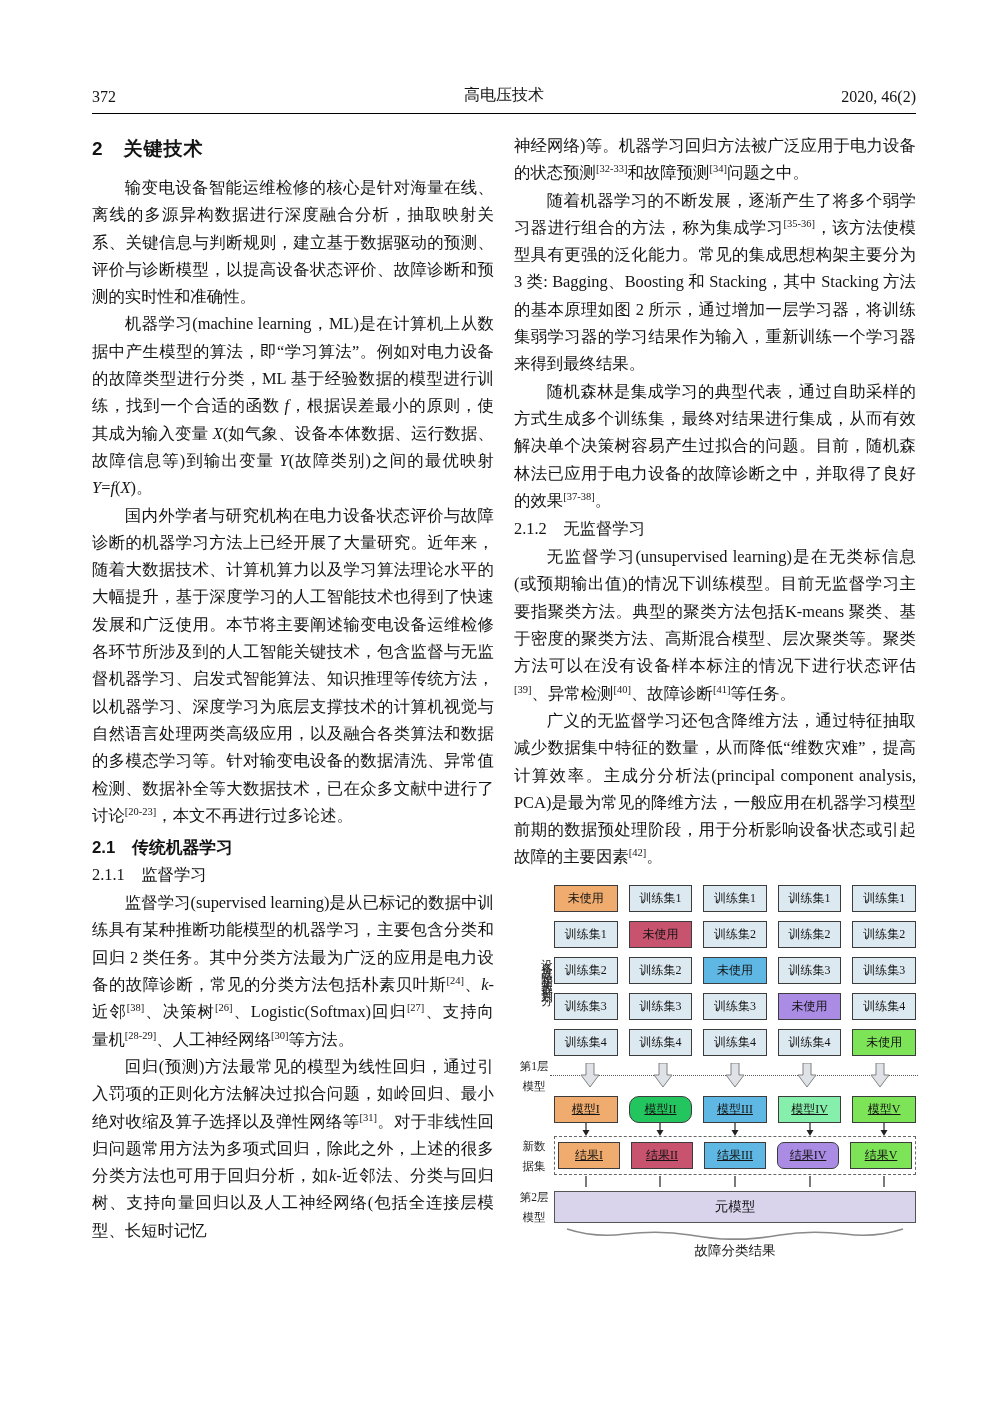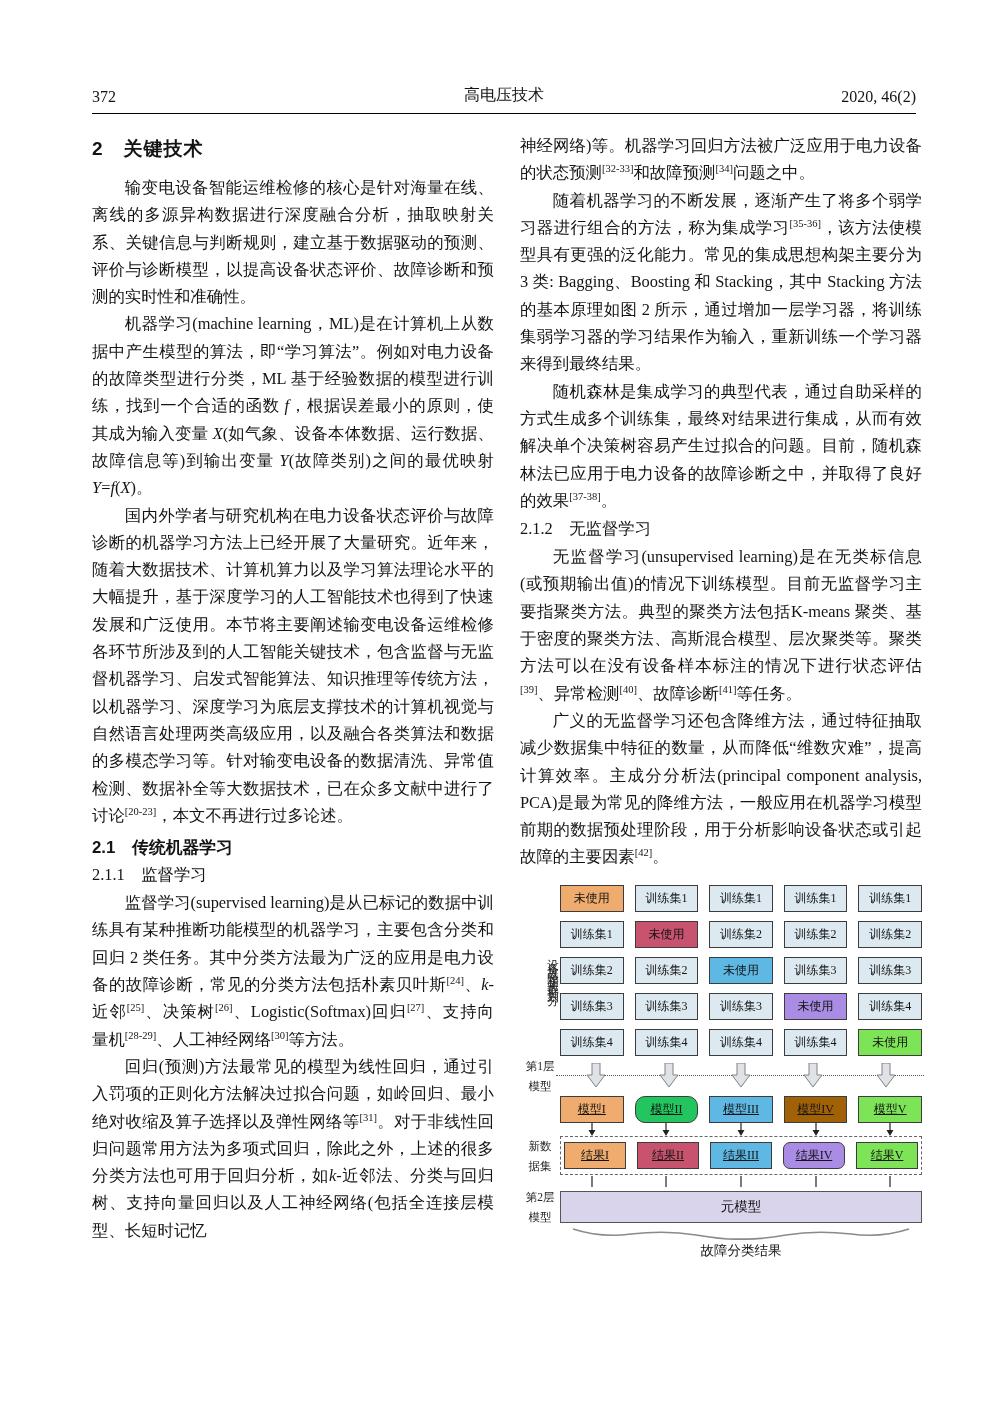--- a/index.html
+++ b/index.html
@@ -6,21 +6,21 @@
   .page{
     width:992px;height:1403px;background:#ffffff;margin:0 auto;position:relative;
     box-sizing:border-box;padding-top:88px;
     font-family:"Liberation Serif","DejaVu Serif",serif;color:#141414;
   }
   .header{
     margin:0 76px 0 92px;display:flex;justify-content:space-between;align-items:flex-end;
     font-size:16px;border-bottom:1.5px solid #000;padding-bottom:7px;position:relative;
   }
   .header .journal{position:absolute;left:0;right:0;text-align:center;margin-top:18px;}
-  .columns{display:flex;gap:26px;margin:18px 76px 0 92px;}
+  .columns{display:flex;gap:20px;margin:18px 76px 0 92px;}
   .col{width:402px;flex:0 0 402px;}
   .para{
     font-size:16.4px;line-height:27.3px;text-align:justify;text-justify:inter-ideograph;
     margin:0;word-break:break-word;
   }
   .para.indent{text-indent:2em;}
   .para sup{font-size:10.5px;line-height:0;vertical-align:super;letter-spacing:0;}
   .para i{font-style:italic;}
   .h1c{
     font-family:"Liberation Sans","DejaVu Sans",sans-serif;font-weight:bold;
@@ -80,21 +80,21 @@
   </div>
 
   <div class="columns">
     <div class="col">
         <div class="h1c">2　关键技术</div>
         <div class="para indent"><span>输变电设备智能运维检修的核心是针对海量在线、离线的多源异构数据进行深度融合分析，抽取映射关系、关键信息与判断规则，建立基于数据驱动的预测、评价与诊断模型，以提高设备状态评价、故障诊断和预测的实时性和准确性。</span></div>
         <div class="para indent"><span>机器学习(machine learning，ML)是在计算机上从数据中产生模型的算法，即“学习算法”。例如对电力设备的故障类型进行分类，ML 基于经验数据的模型进行训练，找到一个合适的函数 </span><i>f</i><span>，根据误差最小的原则，使其成为输入变量 </span><i>X</i><span>(如气象、设备本体数据、运行数据、故障信息等)到输出变量 </span><i>Y</i><span>(故障类别)之间的最优映射 </span><i>Y</i><span>=</span><i>f</i><span>(</span><i>X</i><span>)。</span></div>
         <div class="para indent"><span>国内外学者与研究机构在电力设备状态评价与故障诊断的机器学习方法上已经开展了大量研究。近年来，随着大数据技术、计算机算力以及学习算法理论水平的大幅提升，基于深度学习的人工智能技术也得到了快速发展和广泛使用。本节将主要阐述输变电设备运维检修各环节所涉及到的人工智能关键技术，包含监督与无监督机器学习、启发式智能算法、知识推理等传统方法，以机器学习、深度学习为底层支撑技术的计算机视觉与自然语言处理两类高级应用，以及融合各类算法和数据的多模态学习等。针对输变电设备的数据清洗、异常值检测、数据补全等大数据技术，已在众多文献中进行了讨论</span><sup>[20-23]</sup><span>，本文不再进行过多论述。</span></div>
         <div class="h2c">2.1　传统机器学习</div>
         <div class="h3c">2.1.1　监督学习</div>
-        <div class="para indent"><span>监督学习(supervised  learning)是从已标记的数据中训练具有某种推断功能模型的机器学习，主要包含分类和回归 2 类任务。其中分类方法最为广泛的应用是电力设备的故障诊断，常见的分类方法包括朴素贝叶斯</span><sup>[24]</sup><span>、</span><i>k</i><span>-近邻</span><sup>[25]</sup><span>、决策树</span><sup>[26]</sup><span>、Logistic(Softmax)回归</span><sup>[27]</sup><span>、支持向量机</span><sup>[28-29]</sup><span>、人工神经网络</span><sup>[30]</sup><span>等方法。</span></div>
+        <div class="para indent"><span>监督学习(supervised  learning)是从已标记的数据中训练具有某种推断功能模型的机器学习，主要包含分类和回归 2 类任务。其中分类方法最为广泛的应用是电力设备的故障诊断，常见的分类方法包括朴素贝叶斯</span><sup>[24]</sup><span>、</span><i>k</i><span>-近邻</span><sup>[38]</sup><span>、决策树</span><sup>[26]</sup><span>、Logistic(Softmax)回归</span><sup>[27]</sup><span>、支持向量机</span><sup>[28-29]</sup><span>、人工神经网络</span><sup>[30]</sup><span>等方法。</span></div>
         <div class="para indent"><span>回归(预测)方法最常见的模型为线性回归，通过引入罚项的正则化方法解决过拟合问题，如岭回归、最小绝对收缩及算子选择以及弹性网络等</span><sup>[31]</sup><span>。对于非线性回归问题常用方法为多项式回归，除此之外，上述的很多分类方法也可用于回归分析，如</span><i>k</i><span>-近邻法、分类与回归树、支持向量回归以及人工神经网络(包括全连接层模型、长短时记忆</span></div>
       </div>
 
     <div class="col">
       <div>
           <div class="para"><span>神经网络)等。机器学习回归方法被广泛应用于电力设备的状态预测</span><sup>[32-33]</sup><span>和故障预测</span><sup>[34]</sup><span>问题之中。</span></div>
           <div class="para indent"><span>随着机器学习的不断发展，逐渐产生了将多个弱学习器进行组合的方法，称为集成学习</span><sup>[35-36]</sup><span>，该方法使模型具有更强的泛化能力。常见的集成思想构架主要分为 3 类: Bagging、Boosting 和 Stacking，其中 Stacking 方法的基本原理如图 2 所示，通过增加一层学习器，将训练集弱学习器的学习结果作为输入，重新训练一个学习器来得到最终结果。</span></div>
           <div class="para indent"><span>随机森林是集成学习的典型代表，通过自助采样的方式生成多个训练集，最终对结果进行集成，从而有效解决单个决策树容易产生过拟合的问题。目前，随机森林法已应用于电力设备的故障诊断之中，并取得了良好的效果</span><sup>[37-38]</sup><span>。</span></div>
           <div class="h3c">2.1.2　无监督学习</div>
           <div class="para indent"><span>无监督学习(unsupervised  learning)是在无类标信息(或预期输出值)的情况下训练模型。目前无监督学习主要指聚类方法。典型的聚类方法包括K-means 聚类、基于密度的聚类方法、高斯混合模型、层次聚类等。聚类方法可以在没有设备样本标注的情况下进行状态评估</span><sup>[39]</sup><span>、异常检测</span><sup>[40]</sup><span>、故障诊断</span><sup>[41]</sup><span>等任务。</span></div>
@@ -171,21 +171,21 @@
           <div class="fig-main models-main">
               <div class="cell" style="background: rgb(240, 172, 110);">
                 <span class="model-label">模型I</span>
               </div>
               <div class="cell" style="background: #22c55e; border-radius: 10px;">
                 <span class="model-label">模型II</span>
               </div>
               <div class="cell" style="background: rgb(95, 184, 227);">
                 <span class="model-label">模型III</span>
               </div>
-              <div class="cell" style="background: #a16207;">
+              <div class="cell" style="background: #86efac;">
                 <span class="model-label">模型IV</span>
               </div>
               <div class="cell" style="background: rgb(125, 228, 87);">
                 <span class="model-label">模型V</span>
               </div>
             </div>
         </div>
 
         <div class="fig-row">
           <div class="fig-side"></div>

